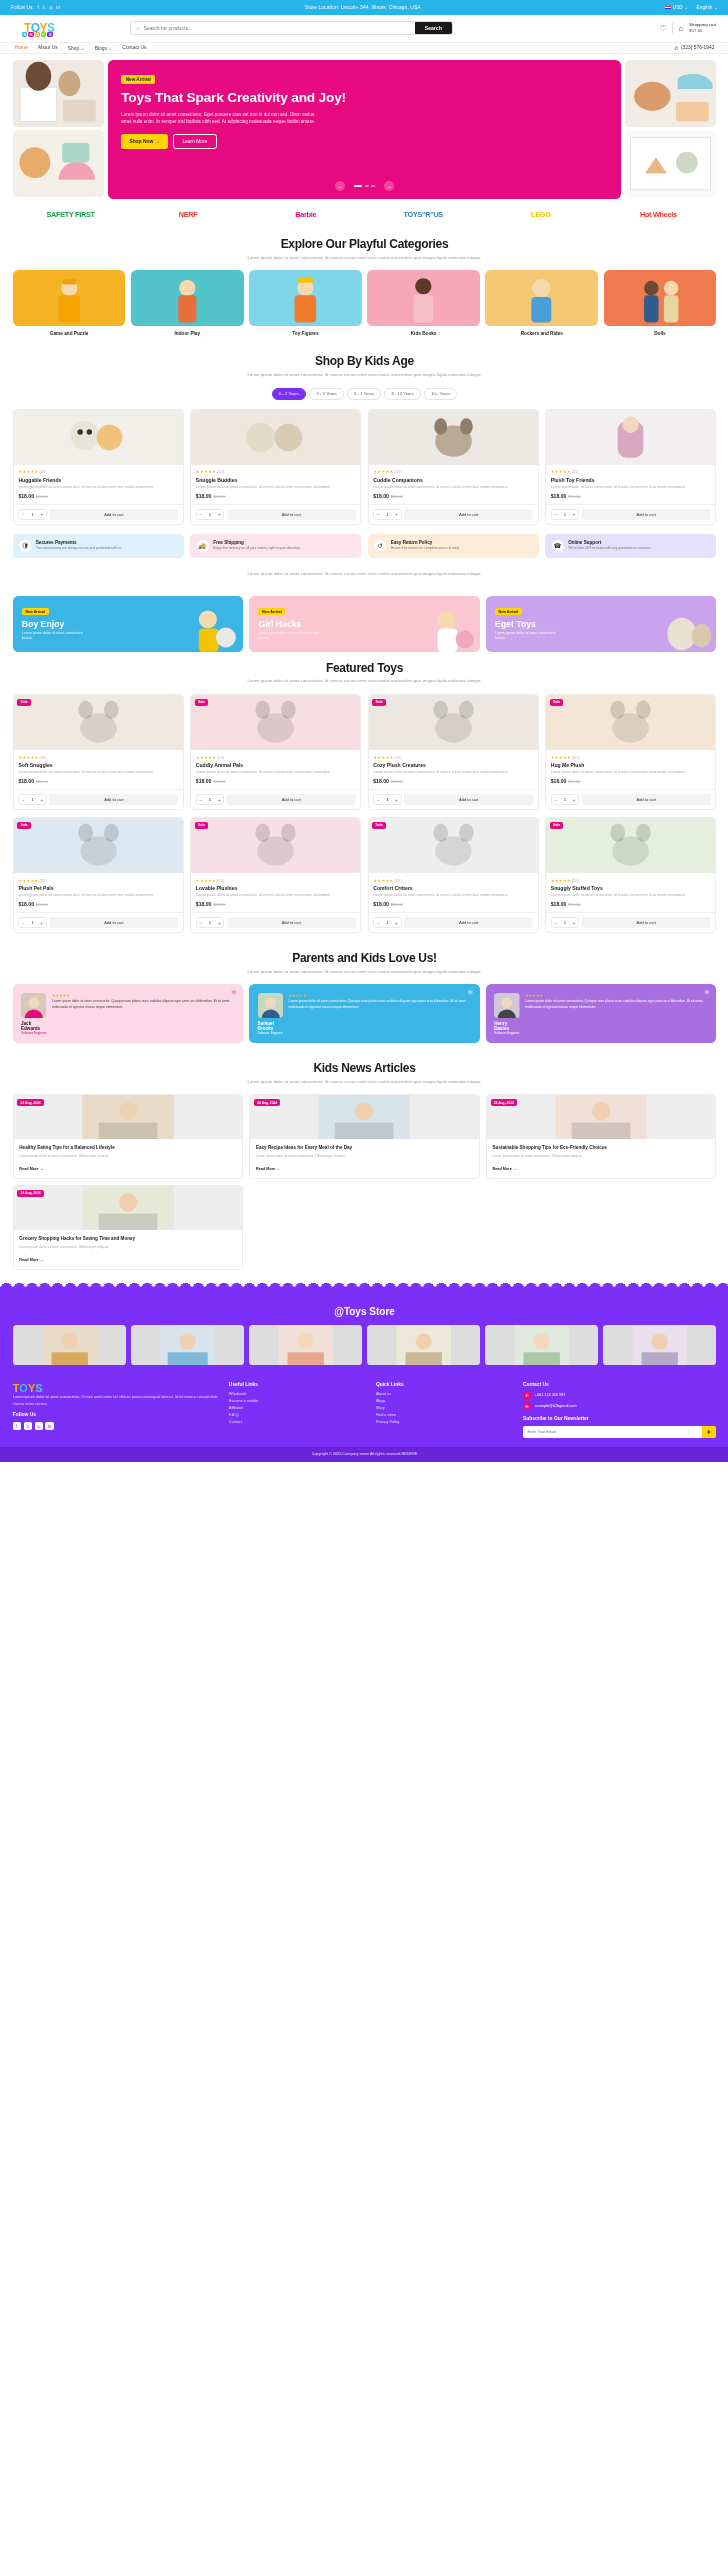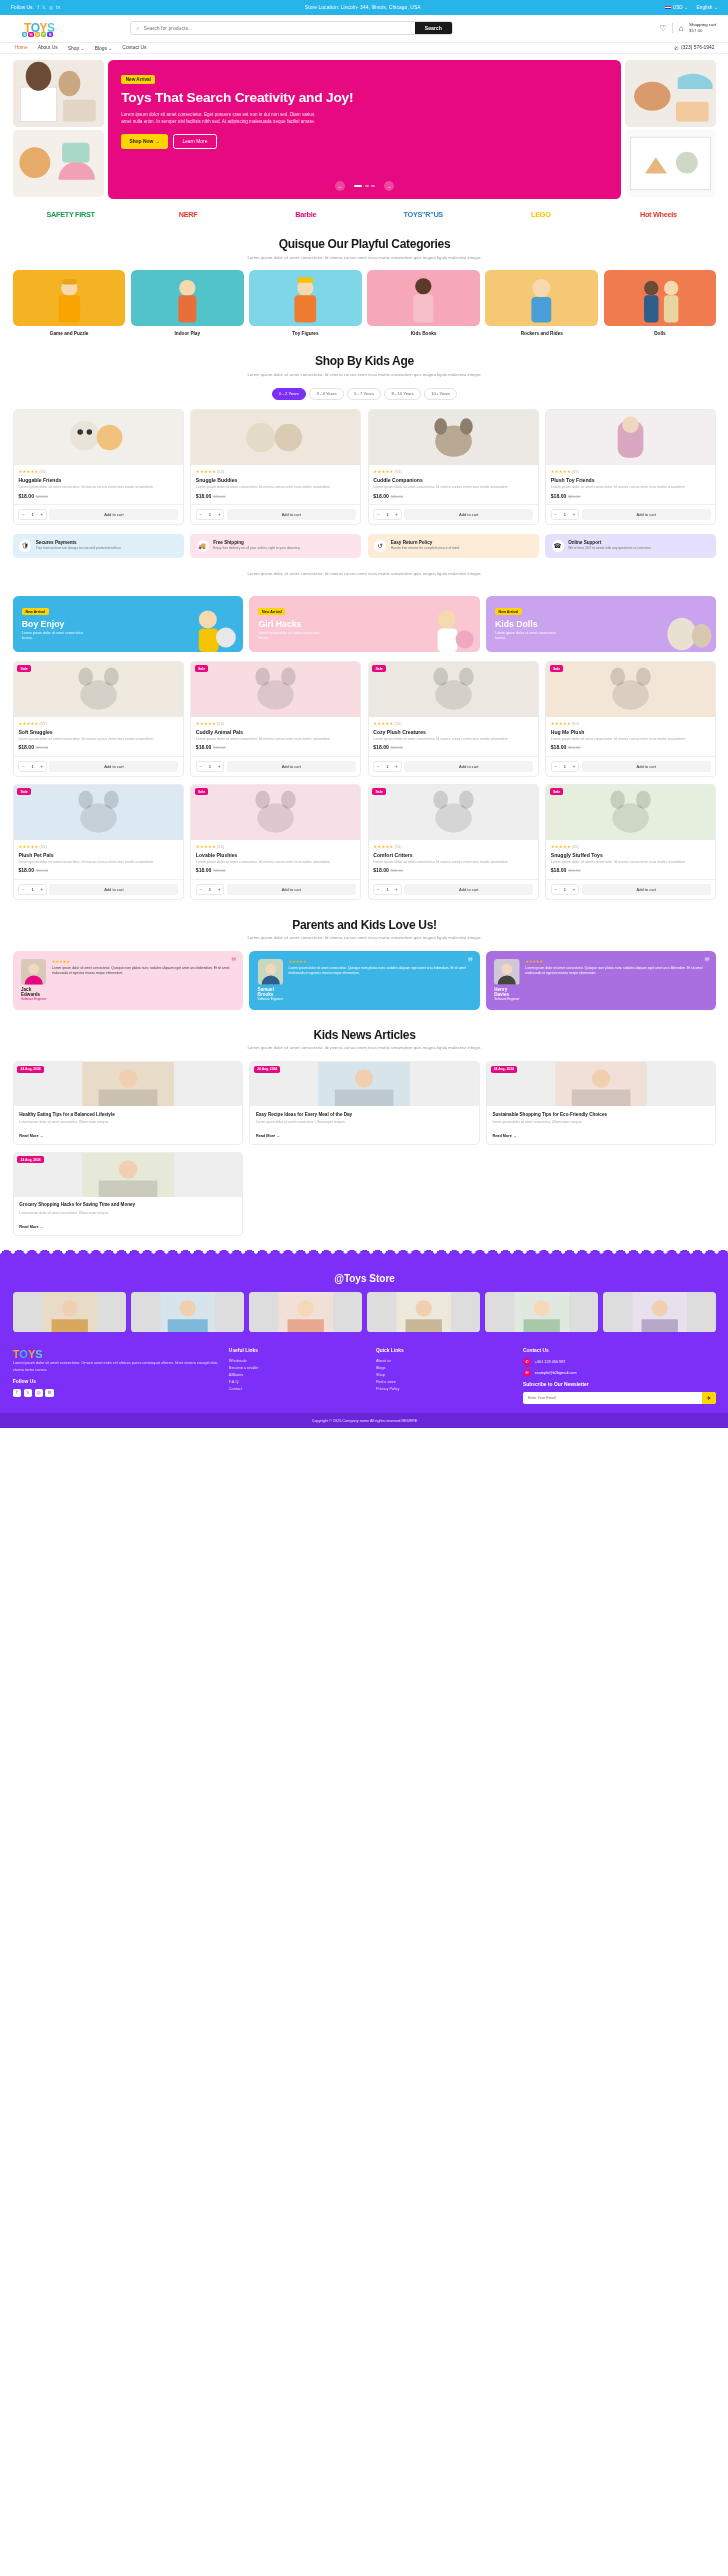--- a/index.html
+++ b/index.html
@@ -247,21 +247,21 @@
       <svg class="ph" viewBox="0 0 100 74" preserveAspectRatio="none">
           <rect width="100" height="74" fill="#f4efe8"></rect>
           <circle cx="24" cy="36" r="17" fill="#e8ac6a"></circle>
           <path d="M50 55 a20 20 0 0 1 40 0z" fill="#f2a0b5"></path>
           <rect x="54" y="14" width="30" height="22" rx="4" fill="#a8d8c8"></rect>
         </svg>
     </div>
   </div>
   <div class="hcenter">
     <span class="badge">New Arrival</span>
-    <h1>Toys That Search Creativity and Joy!</h1>
+    <h1>Toys That Spark Creativity and Joy!</h1>
     <p>Lorem ipsum dolor sit amet consectetur. Eget posuere cras est non in dui non sed. Diam varius amet nulla enim. In semper nisl facilisis nibh sed. At adipiscing malesuada neque facilisi amare.</p>
     <div class="hbtns">
       <button class="btn-y"><span>Shop Now</span> →</button>
       <button class="btn-o">Learn More</button>
     </div>
     <div class="arrows">
       <span class="arw">←</span>
       <span class="dots">
           <i class="on"></i>
           <i></i>
@@ -294,21 +294,21 @@
   <div class="brand" style="color:#1a9b4c">SAFETY FIRST</div>
   <div class="brand" style="color:#e8372c">NERF</div>
   <div class="brand" style="color:#e6097f">Barbie</div>
   <div class="brand" style="color:#2e7ec4">TOYS"R"US</div>
   <div class="brand" style="color:#f5c400">LEGO</div>
   <div class="brand" style="color:#e8372c">Hot Wheels</div>
 </div>
 
 <div class="sec">
   <div class="sechead">
-    <h2>Quisque Our Playful Categories</h2>
+    <h2>Explore Our Playful Categories</h2>
     <p>Lorem ipsum dolor sit amet consectetur. Id viverra cursus enim risus mattis urnamolem quis magna ligula malesnisi integer.</p>
   </div>
   <div class="cats">
     <div class="cat">
       <div class="box" style="background:#f5b324">
         <svg class="ph" viewBox="0 0 80 62">
             <circle cx="40" cy="20" r="9" fill="#f7d9b0"></circle>
             <rect x="32" y="10" width="16" height="6" rx="3" fill="#e8a317"></rect>
             <rect x="28" y="28" width="24" height="30" rx="4" fill="#f7a400"></rect>
           </svg>
@@ -525,30 +525,34 @@
     <h3>Girl Hacks</h3>
     <p>Lorem ipsum dolor sit amet consectetur lacinia.</p>
     <svg style="position:absolute;right:3.6px;bottom:0;width:66px;height:47px" viewBox="0 0 72 52">
         <circle cx="40" cy="16" r="10" fill="#f7d9b0"></circle>
         <rect x="30" y="26" width="22" height="26" rx="5" fill="#fff"></rect>
         <circle cx="60" cy="38" r="10" fill="#f0a8c0"></circle>
       </svg>
   </div>
   <div class="col" style="background:#caa3ef">
     <span class="badge2">New Arrival</span>
-    <h3>Kids Dolls</h3>
+    <h3>Eget Toys</h3>
     <p>Lorem ipsum dolor sit amet consectetur lacinia.</p>
     <svg style="position:absolute;right:3.6px;bottom:0;width:66px;height:47px" viewBox="0 0 72 52">
         <ellipse cx="38" cy="32" rx="16" ry="18" fill="#e8e0d0"></ellipse>
         <ellipse cx="60" cy="34" rx="11" ry="13" fill="#d8c8b0"></ellipse>
       </svg>
   </div>
 </div>
 
 <div class="sec">
+  <div class="sechead">
+    <h2>Featured Toys</h2>
+    <p>Lorem ipsum dolor sit amet consectetur. Id viverra cursus enim risus mattis urnamolem quis magna ligula malesnisi integer.</p>
+  </div>
   <div class="pgrid" style="row-gap:7.3px" id="featgrid">
       <div class="pcard">
         <div class="thumb" style="background:#efe9df">
           <span class="sale">Sale</span>
           <svg class="ph" viewBox="0 0 100 60">
             <ellipse cx="50" cy="36" rx="20" ry="16" fill="rgba(0,0,0,.10)"></ellipse>
             <ellipse cx="36" cy="16" rx="8" ry="10" fill="rgba(0,0,0,.14)"></ellipse>
             <ellipse cx="64" cy="16" rx="8" ry="10" fill="rgba(0,0,0,.14)"></ellipse>
           </svg>
         </div>

